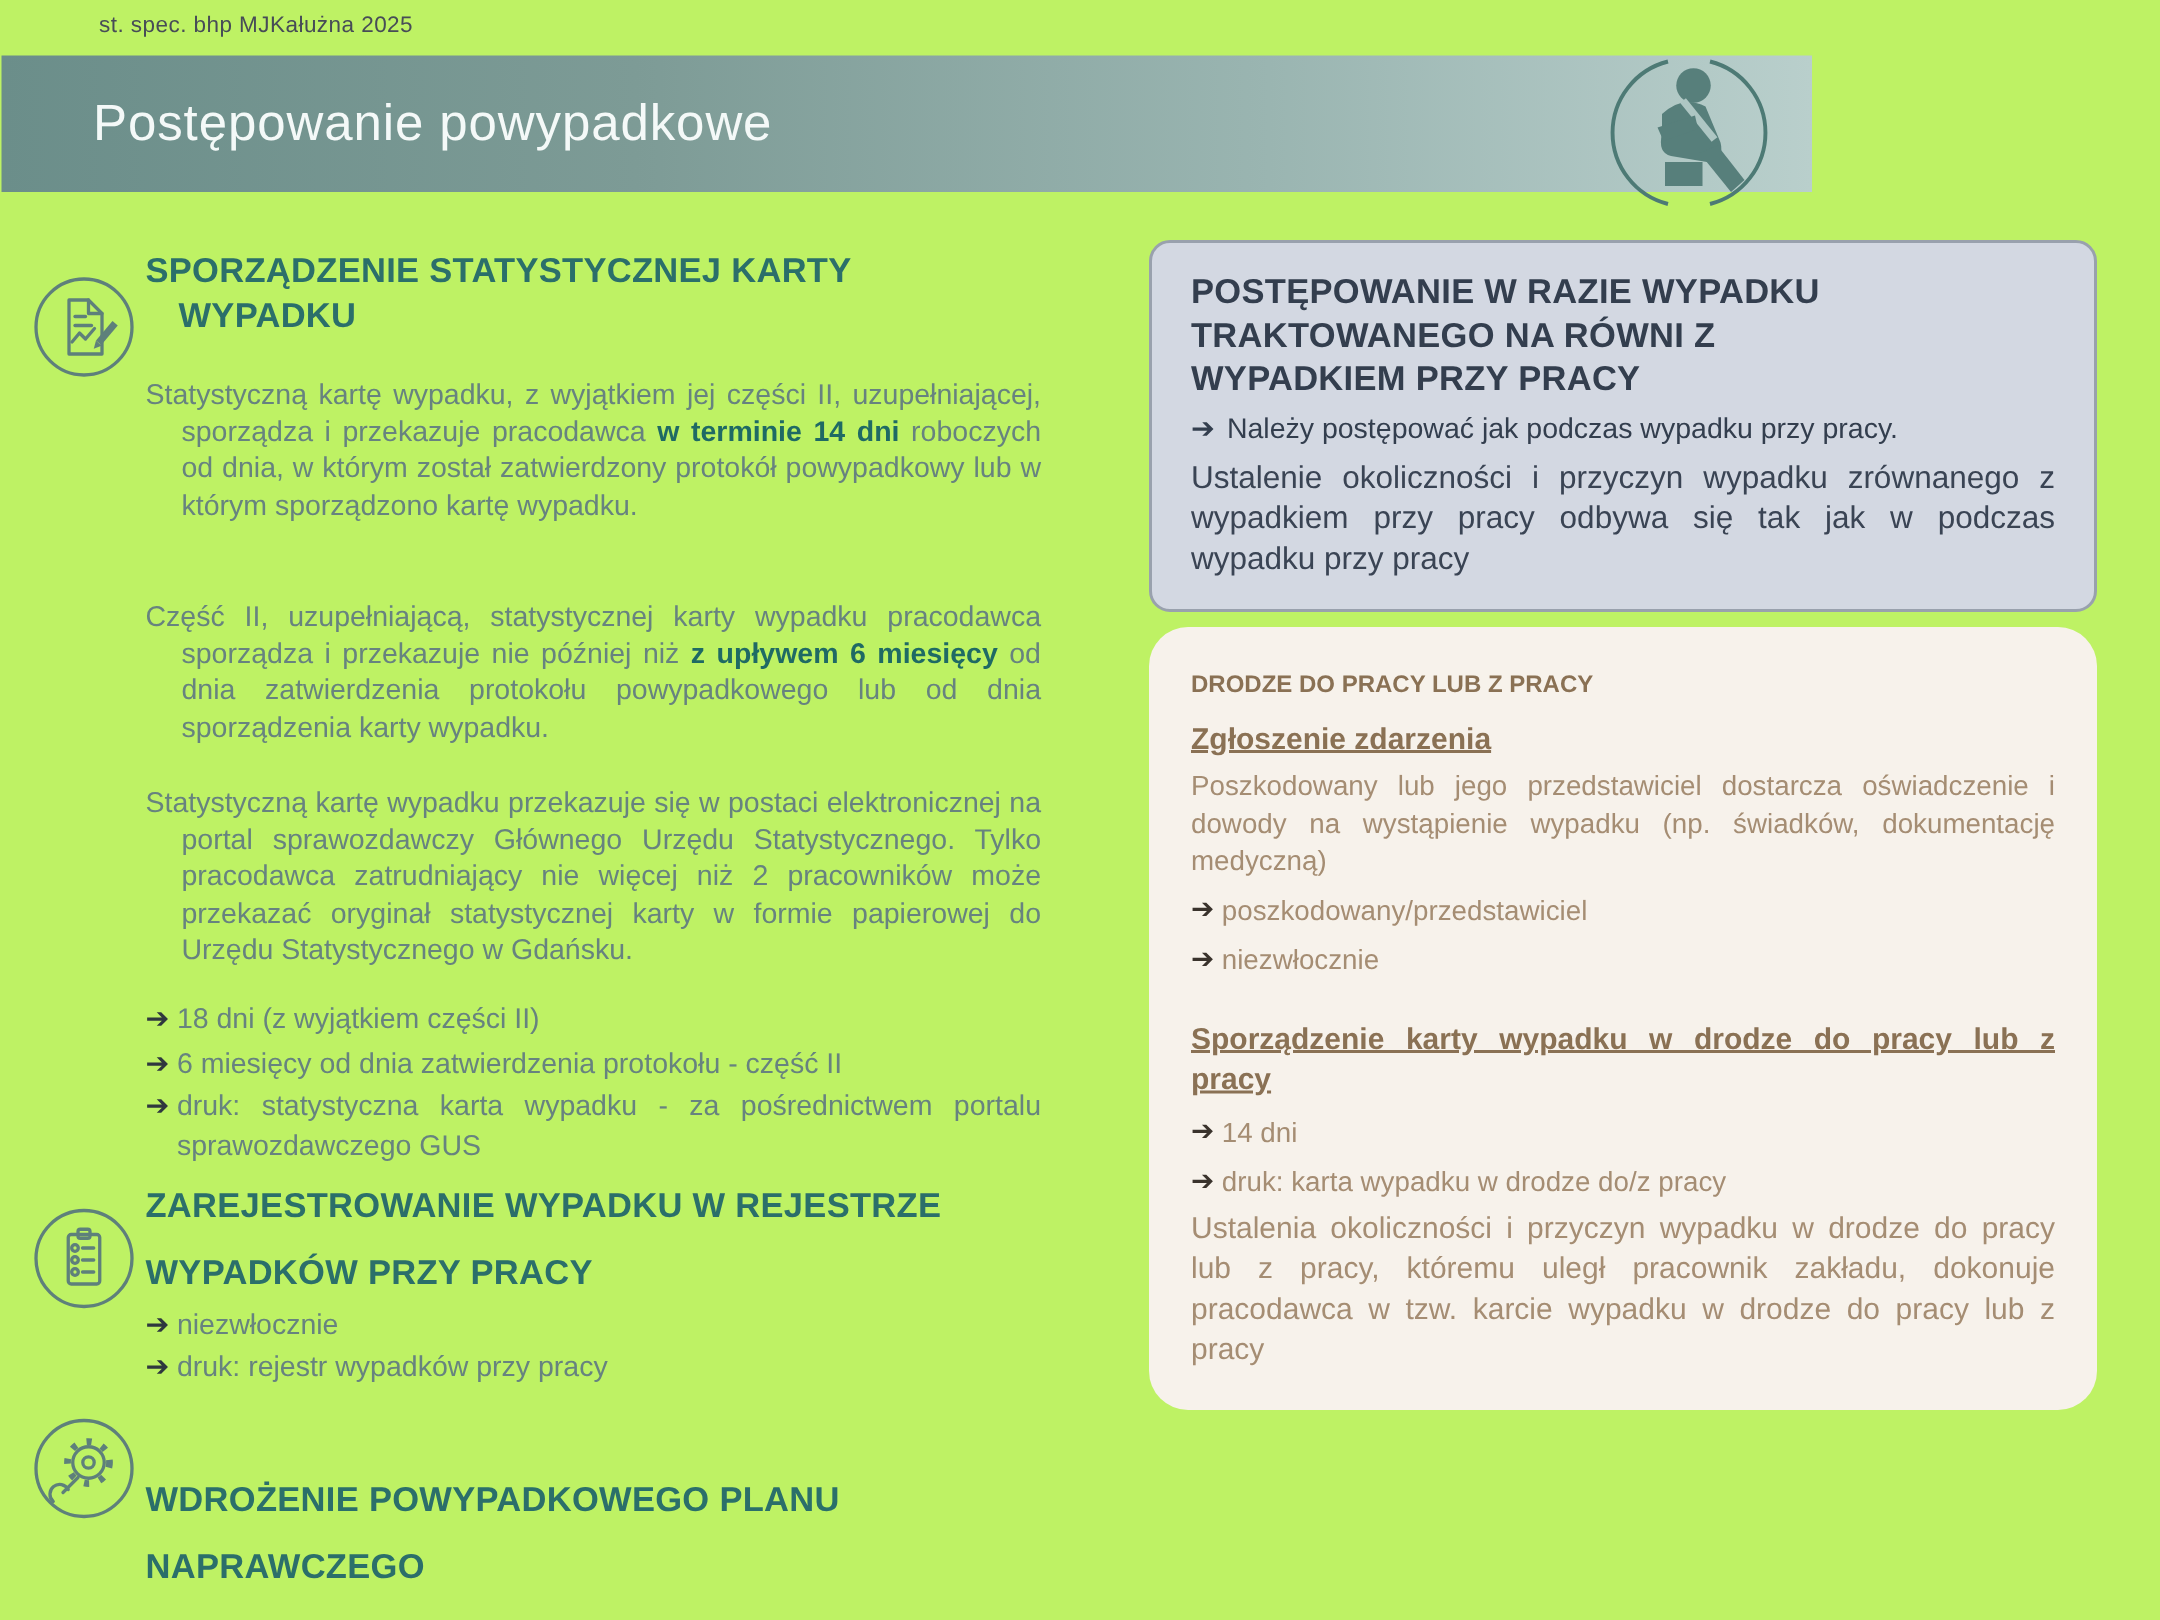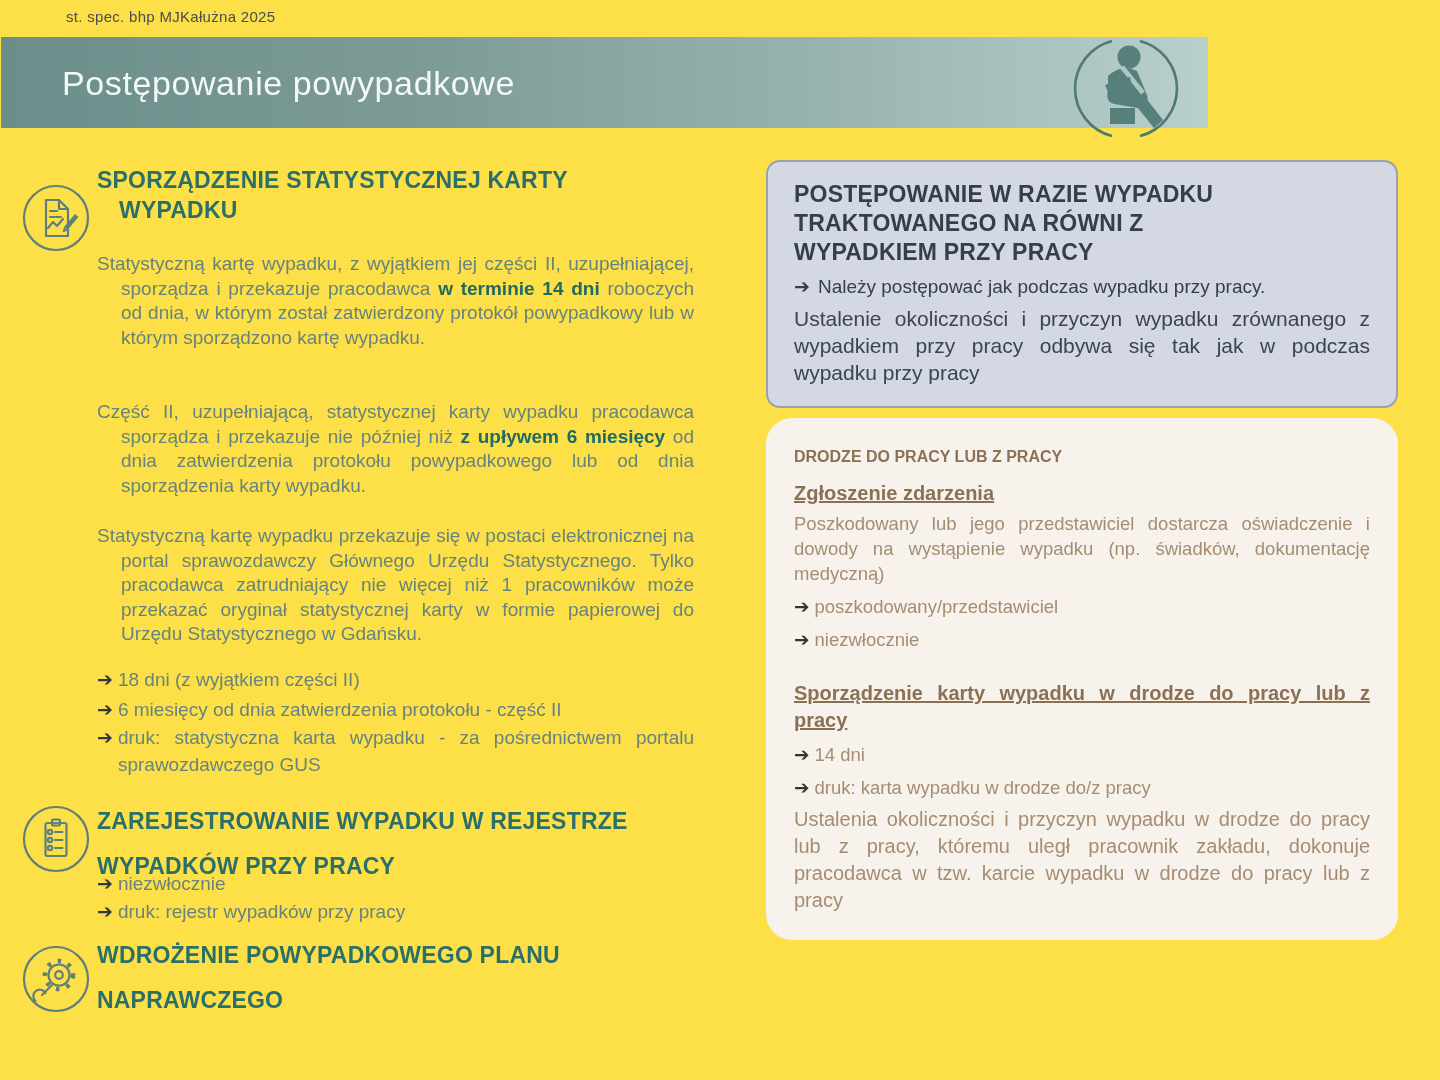--- a/index.html
+++ b/index.html
@@ -1,17 +1,17 @@
 <!DOCTYPE html>
 <html lang="pl"><head>
 <meta charset="utf-8">
 <style>
   * { margin:0; padding:0; box-sizing:border-box; }
   body { background:#ffffff; font-family:"Liberation Sans", sans-serif; }
-  .canvas { position:relative; width:1440px; height:1080px; background:#fde047; overflow:hidden; }
+  .canvas { position:relative; width:1440px; height:1080px; background:#bef264; overflow:hidden; }
 
   .credit { position:absolute; left:66px; top:8px; font-size:15px; color:#474c57; letter-spacing:.3px; }
 
   .header { position:absolute; left:1px; top:37px; width:1207px; height:91px;
             background:linear-gradient(90deg,#6b8e8a 0%,#7d9b96 35%,#9ab5b1 70%,#b9cfcc 100%); }
   .header-title { position:absolute; left:61px; top:50%; transform:translateY(-50%);
                   font-size:34px; font-weight:400; color:#f4f9f8; letter-spacing:.6px; }
   .header-icon { position:absolute; right:24px; top:-5px; width:118px; height:106px; }
 
   
@@ -94,21 +94,21 @@
   </svg>
   <div class="h-teal" style="top:165px">
     <span>SPORZĄDZENIE STATYSTYCZNEJ KARTY</span>
     <span class="l2-indent">WYPADKU</span>
   </div>
 
   <div class="para-teal" style="top:252px"><span>Statystyczną kartę wypadku, z wyjątkiem jej części II, uzupełniającej, sporządza i przekazuje pracodawca </span><span class="bold-teal">w terminie 14 dni</span><span> roboczych od dnia, w którym został zatwierdzony protokół powypadkowy lub w którym sporządzono kartę wypadku.</span></div>
 
   <div class="para-teal" style="top:400px"><span>Część II, uzupełniającą, statystycznej karty wypadku pracodawca sporządza i przekazuje nie później niż </span><span class="bold-teal">z upływem 6 miesięcy</span><span> od dnia zatwierdzenia protokołu powypadkowego lub od dnia sporządzenia karty wypadku.</span></div>
 
-  <div class="para-teal" style="top:524px">Statystyczną kartę wypadku przekazuje się w postaci elektronicznej na portal sprawozdawczy Głównego Urzędu Statystycznego. Tylko pracodawca zatrudniający nie więcej niż 1 pracowników może przekazać oryginał statystycznej karty w formie papierowej do Urzędu Statystycznego w Gdańsku.</div>
+  <div class="para-teal" style="top:524px">Statystyczną kartę wypadku przekazuje się w postaci elektronicznej na portal sprawozdawczy Głównego Urzędu Statystycznego. Tylko pracodawca zatrudniający nie więcej niż 2 pracowników może przekazać oryginał statystycznej karty w formie papierowej do Urzędu Statystycznego w Gdańsku.</div>
 
   <div class="bullet" style="top:666px">
     <span class="arr">➔</span>
     <span class="txt">18 dni (z wyjątkiem części II)</span>
   </div>
   <div class="bullet" style="top:696px">
     <span class="arr">➔</span>
     <span class="txt">6 miesięcy od dnia zatwierdzenia protokołu - część II</span>
   </div>
   <div class="bullet" style="top:724px">
@@ -120,42 +120,42 @@
     <circle class="stroke" cx="35" cy="35" r="32"></circle>
     <rect class="stroke" x="24.5" y="19" width="21" height="33" rx="2"></rect>
     <rect class="stroke" x="31" y="15.5" width="8" height="6" rx="1.5"></rect>
     <circle class="stroke" cx="29" cy="28" r="2.2"></circle>
       <path class="stroke" d="M34 28 h7.5"></path>
     <circle class="stroke" cx="29" cy="36" r="2.2"></circle>
       <path class="stroke" d="M34 36 h7.5"></path>
     <circle class="stroke" cx="29" cy="44" r="2.2"></circle>
       <path class="stroke" d="M34 44 h7.5"></path>
   </svg>
-  <div class="h-teal" style="top:806px">
+  <div class="h-teal" style="top:788px">
     <span>ZAREJESTROWANIE WYPADKU W REJESTRZE</span>
     <span class="l2">WYPADKÓW PRZY PRACY</span>
   </div>
   <div class="bullet" style="top:870px">
     <span class="arr">➔</span>
     <span class="txt">niezwłocznie</span>
   </div>
   <div class="bullet" style="top:898px">
     <span class="arr">➔</span>
     <span class="txt">druk: rejestr wypadków przy pracy</span>
   </div>
 
   <svg class="sec-icon" style="top:944px" viewBox="0 0 70 70">
     <circle class="stroke" cx="35" cy="35" r="32"></circle>
     <circle class="stroke" cx="38" cy="31" r="10.5"></circle>
     <circle cx="38" cy="31" r="14" fill="none" stroke="#5e807b" stroke-width="4.5" stroke-dasharray="3.5 7.2"></circle>
     <circle class="stroke" cx="38" cy="31" r="3.8"></circle>
     <path class="stroke" d="M31 41 L21 51" stroke-width="3"></path>
     <path class="stroke" d="M14.5 57 A6.5 6.5 0 1 1 24.5 49"></path>
   </svg>
-  <div class="h-teal" style="top:940px">
+  <div class="h-teal" style="top:984px">
     <span>WDROŻENIE POWYPADKOWEGO PLANU</span>
     <span class="l2">NAPRAWCZEGO</span>
   </div>
 
   <div class="card1">
     <div class="card1-h">POSTĘPOWANIE W RAZIE WYPADKU
 TRAKTOWANEGO NA RÓWNI Z
 WYPADKIEM PRZY PRACY</div>
     <div class="card1-bullet">
       <span class="arr">➔</span>

